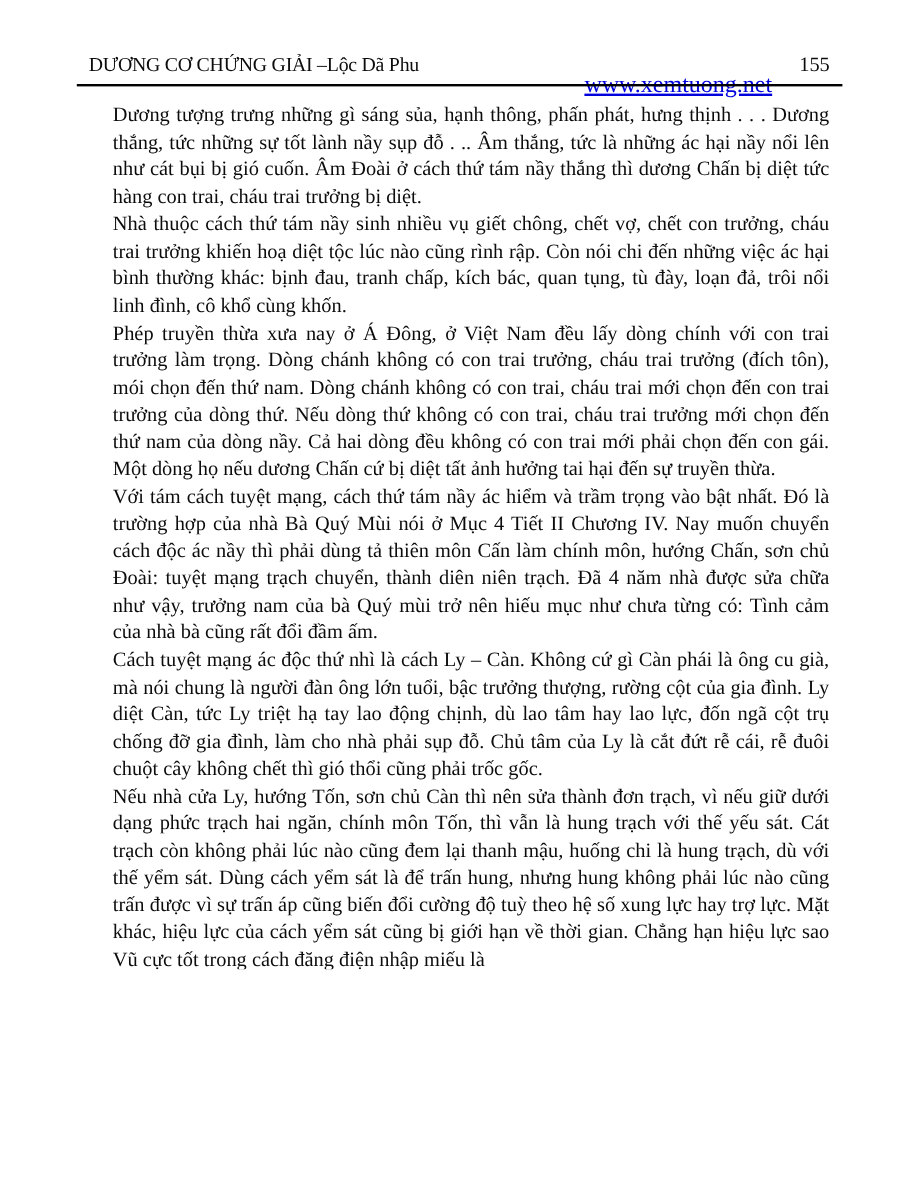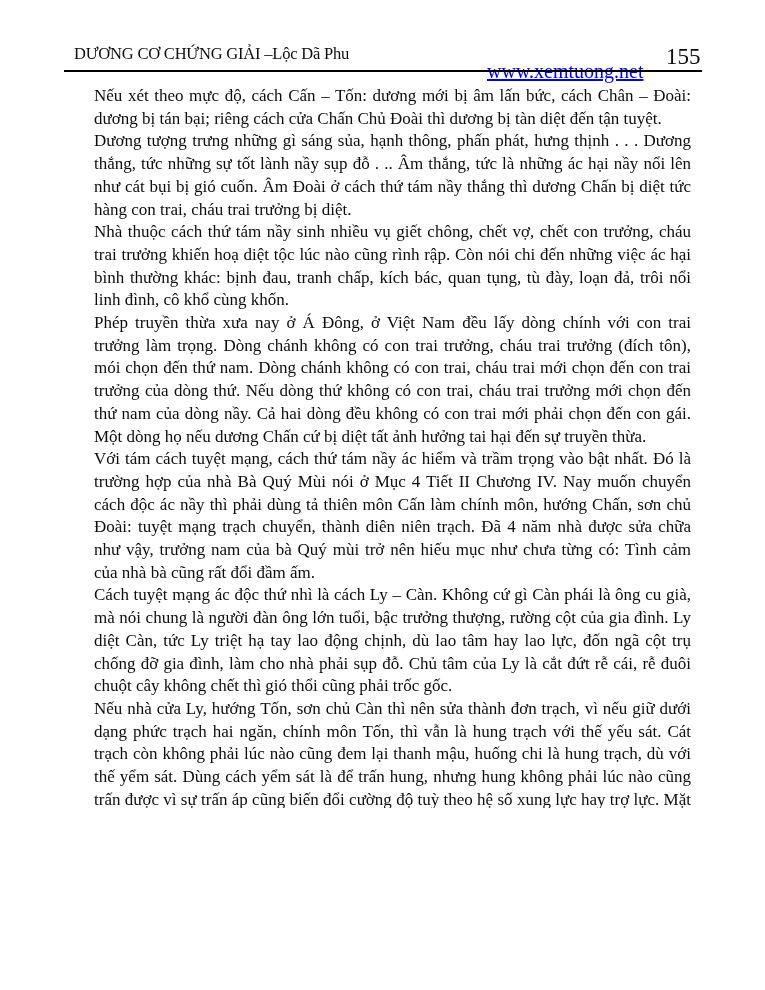--- a/index.html
+++ b/index.html
@@ -39,21 +39,21 @@
     font-size: 20px;
     color: #0000dd;
     text-decoration: underline;
     white-space: nowrap;
     cursor: pointer;
   }
   .page-num {
     position: absolute;
     left: 666px;
     top: 0;
-    font-size: 23px;
+    font-size: 17px;
     color: #0c0c0c;
   }
   .rule {
     position: absolute;
     top: 70px;
     left: 64px;
     width: 638px;
     height: 2px;
     background: #000000;
   }
@@ -80,21 +80,20 @@
 
   <div class="header">
     <span class="doc-title">DƯƠNG CƠ CHỨNG GIẢI –Lộc Dã Phu</span>
     <a class="site-link">www.xemtuong.net</a>
     <span class="page-num">155</span>
   </div>
 
   <div class="rule"></div>
 
   <div class="content">
-    <p>Nếu xét theo mực độ, cách Cấn – Tốn: dương mới bị âm lấn bức, cách Chân – Đoài: dương bị tán bại; riêng cách cửa Chấn Chủ Đoài thì dương bị tàn diệt đến tận tuyệt.</p>
     <p>Dương tượng trưng những gì sáng sủa, hạnh thông, phấn phát, hưng thịnh . . . Dương thắng, tức những sự tốt lành nầy sụp đỗ . .. Âm thắng, tức là những ác hại nầy nổi lên như cát bụi bị gió cuốn. Âm Đoài ở cách thứ tám nầy thắng thì dương Chấn bị diệt tức hàng con trai, cháu trai trưởng bị diệt.</p>
     <p>Nhà thuộc cách thứ tám nầy sinh nhiều vụ giết chông, chết vợ, chết con trưởng, cháu trai trưởng khiến hoạ diệt tộc lúc nào cũng rình rập. Còn nói chi đến những việc ác hại bình thường khác: bịnh đau, tranh chấp, kích bác, quan tụng, tù đày, loạn đả, trôi nổi linh đình, cô khổ cùng khốn.</p>
     <p>Phép truyền thừa xưa nay ở Á Đông, ở Việt Nam đều lấy dòng chính với con trai trưởng làm trọng. Dòng chánh không có con trai trưởng, cháu trai trưởng (đích tôn), mói chọn đến thứ nam. Dòng chánh không có con trai, cháu trai mới chọn đến con trai trưởng của dòng thứ. Nếu dòng thứ không có con trai, cháu trai trưởng mới chọn đến thứ nam của dòng nầy. Cả hai dòng đều không có con trai mới phải chọn đến con gái. Một dòng họ nếu dương Chấn cứ bị diệt tất ảnh hưởng tai hại đến sự truyền thừa.</p>
     <p>Với tám cách tuyệt mạng, cách thứ tám nầy ác hiểm và trầm trọng vào bật nhất. Đó là trường hợp của nhà Bà Quý Mùi nói ở Mục 4 Tiết II Chương IV. Nay muốn chuyển cách độc ác nầy thì phải dùng tả thiên môn Cấn làm chính môn, hướng Chấn, sơn chủ Đoài: tuyệt mạng trạch chuyển, thành diên niên trạch. Đã 4 năm nhà được sửa chữa như vậy, trưởng nam của bà Quý mùi trở nên hiếu mục như chưa từng có: Tình cảm của nhà bà cũng rất đổi đầm ấm.</p>
     <p>Cách tuyệt mạng ác độc thứ nhì là cách Ly – Càn. Không cứ gì Càn phái là ông cu già, mà nói chung là người đàn ông lớn tuổi, bậc trưởng thượng, rường cột của gia đình. Ly diệt Càn, tức Ly triệt hạ tay lao động chịnh, dù lao tâm hay lao lực, đốn ngã cột trụ chống đỡ gia đình, làm cho nhà phải sụp đỗ. Chủ tâm của Ly là cắt đứt rễ cái, rễ đuôi chuột cây không chết thì gió thổi cũng phải trốc gốc.</p>
     <p>Nếu nhà cửa Ly, hướng Tốn, sơn chủ Càn thì nên sửa thành đơn trạch, vì nếu giữ dưới dạng phức trạch hai ngăn, chính môn Tốn, thì vẫn là hung trạch với thế yếu sát. Cát trạch còn không phải lúc nào cũng đem lại thanh mậu, huống chi là hung trạch, dù với thế yểm sát. Dùng cách yểm sát là để trấn hung, nhưng hung không phải lúc nào cũng trấn được vì sự trấn áp cũng biến đổi cường độ tuỳ theo hệ số xung lực hay trợ lực. Mặt khác, hiệu lực của cách yểm sát cũng bị giới hạn về thời gian. Chẳng hạn hiệu lực sao Vũ cực tốt trong cách đăng điện nhập miếu là</p>
   </div>
 
 </div>
 

